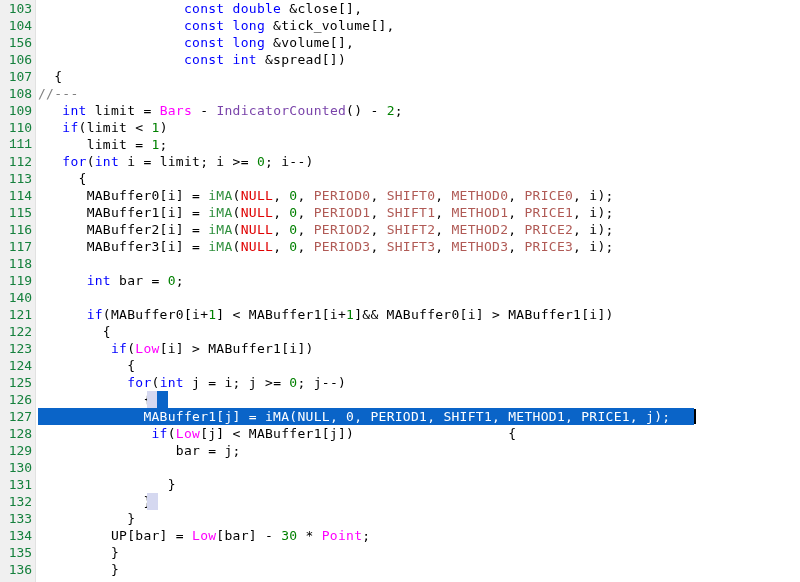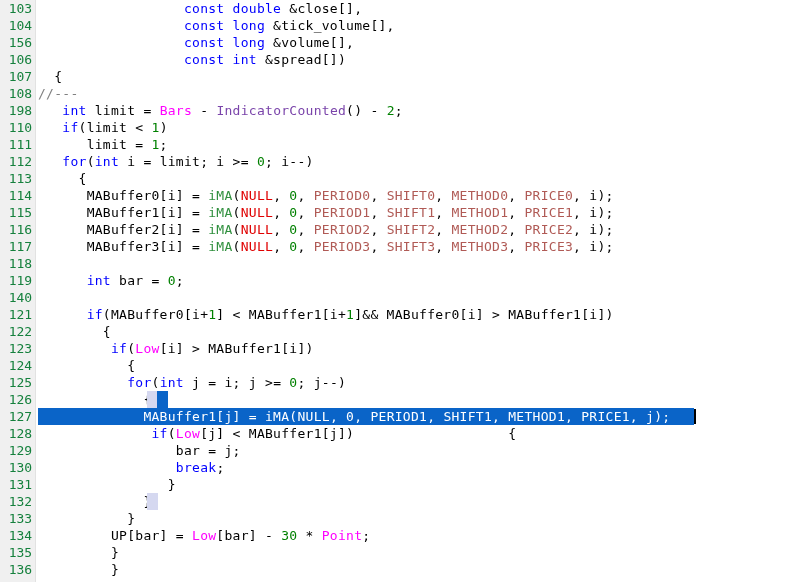--- a/index.html
+++ b/index.html
@@ -131,23 +131,23 @@
 <body>
 
 <div id="editor">
   <div id="gutter">
       <div class="gutter-num" style="top: 0px;">103</div>
       <div class="gutter-num" style="top: 17px;">104</div>
       <div class="gutter-num" style="top: 34px;">156</div>
       <div class="gutter-num" style="top: 51px;">106</div>
       <div class="gutter-num" style="top: 68px;">107</div>
       <div class="gutter-num" style="top: 85px;">108</div>
-      <div class="gutter-num" style="top: 102px;">198</div>
+      <div class="gutter-num" style="top: 102px;">109</div>
       <div class="gutter-num" style="top: 119px;">110</div>
-      <div class="gutter-num" style="top: 136px;">111</div>
+      <div class="gutter-num" style="top: 136px; font-family: Liberation Mono, monospace;">111</div>
       <div class="gutter-num" style="top: 153px;">112</div>
       <div class="gutter-num" style="top: 170px;">113</div>
       <div class="gutter-num" style="top: 187px;">114</div>
       <div class="gutter-num" style="top: 204px;">115</div>
       <div class="gutter-num" style="top: 221px;">116</div>
       <div class="gutter-num" style="top: 238px;">117</div>
       <div class="gutter-num" style="top: 255px;">118</div>
       <div class="gutter-num" style="top: 272px;">119</div>
       <div class="gutter-num" style="top: 289px;">140</div>
       <div class="gutter-num" style="top: 306px;">121</div>
@@ -188,21 +188,20 @@
       <div class="code-line" style="top: 289px;"><span class="txt"></span></div>
       <div class="code-line" style="top: 306px;"><span class="txt"><span class="plain">      </span><span class="kw">if</span><span class="plain">(MABuffer0[i+</span><span class="num">1</span><span class="plain">] &lt; MABuffer1[i+</span><span class="num">1</span><span class="plain">]&amp;&amp; MABuffer0[i] &gt; MABuffer1[i])</span></span></div>
       <div class="code-line" style="top: 323px;"><span class="txt"><span class="plain">        {</span></span></div>
       <div class="code-line" style="top: 340px;"><span class="txt"><span class="plain">         </span><span class="kw">if</span><span class="plain">(</span><span class="pre">Low</span><span class="plain">[i] &gt; MABuffer1[i])</span></span></div>
       <div class="code-line" style="top: 357px;"><span class="txt"><span class="plain">           {</span></span></div>
       <div class="code-line" style="top: 374px;"><span class="txt"><span class="plain">           </span><span class="kw">for</span><span class="plain">(</span><span class="kw">int</span><span class="plain"> j = i; j &gt;= </span><span class="num">0</span><span class="plain">; j--)</span></span></div>
       <div class="code-line" style="top: 391px;"><div class="brace-hl" style="left: 146.68px; width: 10.36px;"></div><div class="sel-block" style="left: 157.04px; width: 11.36px;"></div><span class="txt"><span class="plain">             {</span></span></div>
       <div class="code-line sel-line" style="top: 408px;"><div class="sel-band" style="width: 656.08px;"></div><div class="caret" style="left: 694.08px;"></div><span class="txt"><span class="plain">             MABuffer1[j] = </span><span class="fn">iMA</span><span class="plain">(</span><span class="cst">NULL</span><span class="plain">, </span><span class="num">0</span><span class="plain">, </span><span class="ext">PERIOD1</span><span class="plain">, </span><span class="ext">SHIFT1</span><span class="plain">, </span><span class="ext">METHOD1</span><span class="plain">, </span><span class="ext">PRICE1</span><span class="plain">, j);</span></span></div>
       <div class="code-line" style="top: 425px;"><span class="txt"><span class="plain">              </span><span class="kw">if</span><span class="plain">(</span><span class="pre">Low</span><span class="plain">[j] &lt; MABuffer1[j])                   {</span></span></div>
       <div class="code-line" style="top: 442px;"><span class="txt"><span class="plain">                 bar = j;</span></span></div>
-      <div class="code-line" style="top: 459px;"><span class="txt"><span class="plain">                 </span><span class="kw">break</span><span class="plain">;</span></span></div>
       <div class="code-line" style="top: 476px;"><span class="txt"><span class="plain">                }</span></span></div>
       <div class="code-line" style="top: 493px;"><div class="brace-hl" style="left: 146.68px; width: 11.36px;"></div><span class="txt"><span class="plain">             }</span></span></div>
       <div class="code-line" style="top: 510px;"><span class="txt"><span class="plain">           }</span></span></div>
       <div class="code-line" style="top: 527px;"><span class="txt"><span class="plain">         UP[bar] = </span><span class="pre">Low</span><span class="plain">[bar] - </span><span class="num">30</span><span class="plain"> * </span><span class="pre">Point</span><span class="plain">;</span></span></div>
       <div class="code-line" style="top: 544px;"><span class="txt"><span class="plain">         }</span></span></div>
       <div class="code-line" style="top: 561px;"><span class="txt"><span class="plain">         }</span></span></div>
     </div>
 </div>
 
 </body></html>

